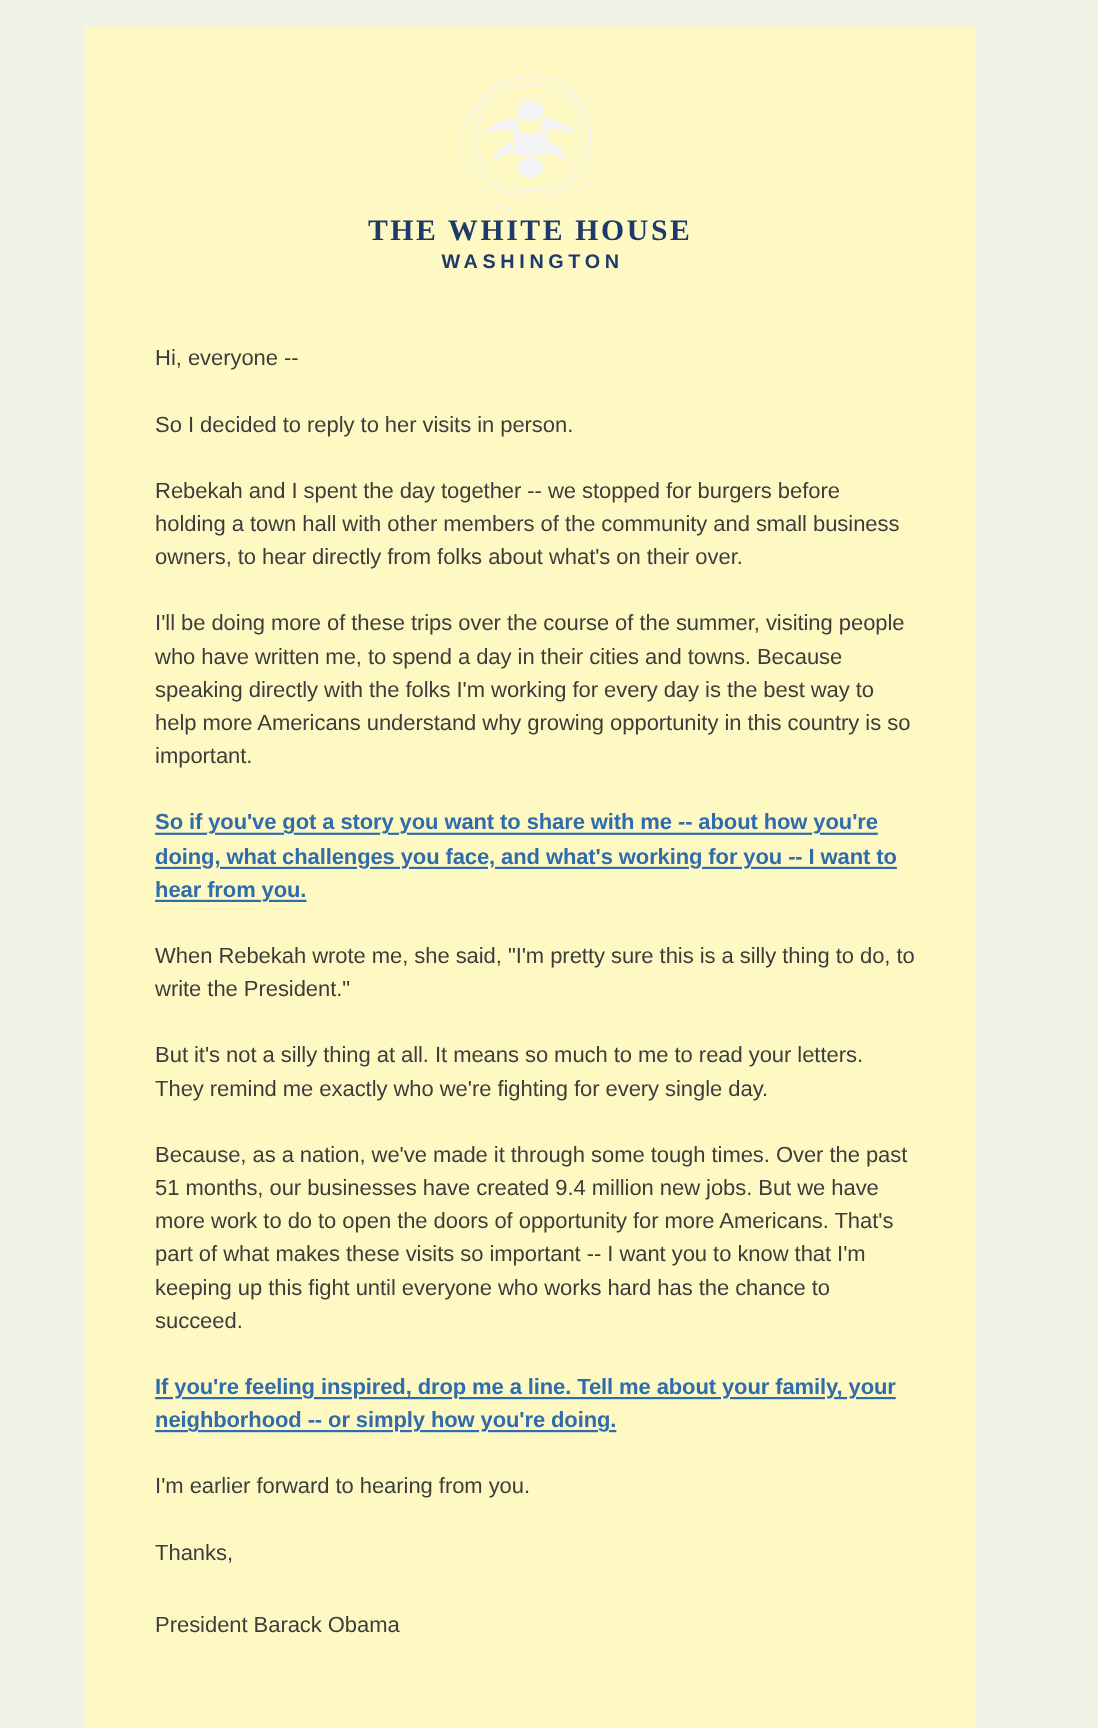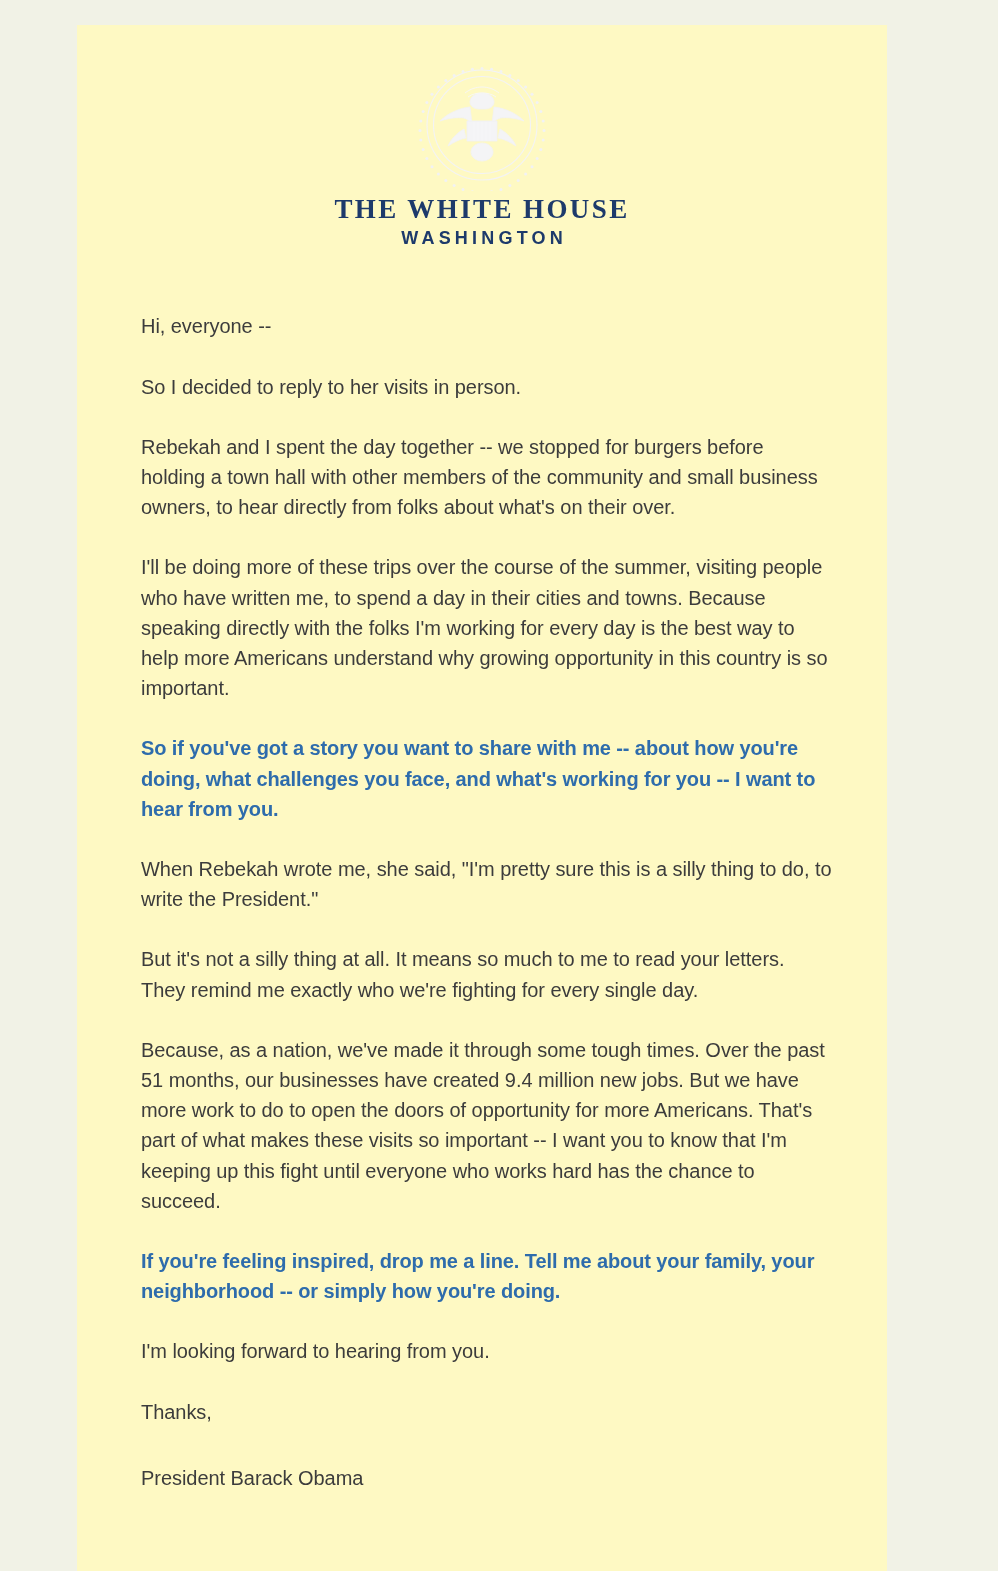--- a/index.html
+++ b/index.html
@@ -83,20 +83,21 @@
     font-size: 20px;
     line-height: 30.2px;
     color: #3c3c3c;
     margin: 0 0 30px 0;
     letter-spacing: -0.05px;
   }
 
   .para.link {
     color: #2e6cac;
     font-weight: bold;
+    text-decoration: underline;
     text-underline-offset: 3px;
     cursor: pointer;
     letter-spacing: -0.1px;
   }
 
   .para.sig-gap {
     margin-top: 36px;
   }
 </style>
 </head>
@@ -177,20 +178,20 @@
     <div class="letter">
       <p class="para">Hi, everyone --</p>
       <p class="para">So I decided to reply to her visits in person.</p>
       <p class="para">Rebekah and I spent the day together -- we stopped for burgers before holding a town hall with other members of the community and small business owners, to hear directly from folks about what's on their over.</p>
       <p class="para">I'll be doing more of these trips over the course of the summer, visiting people who have written me, to spend a day in their cities and towns. Because speaking directly with the folks I'm working for every day is the best way to help more Americans understand why growing opportunity in this country is so important.</p>
       <p class="para link">So if you've got a story you want to share with me -- about how you're doing, what challenges you face, and what's working for you -- I want to hear from you.</p>
       <p class="para">When Rebekah wrote me, she said, "I'm pretty sure this is a silly thing to do, to write the President."</p>
       <p class="para">But it's not a silly thing at all. It means so much to me to read your letters. They remind me exactly who we're fighting for every single day.</p>
       <p class="para">Because, as a nation, we've made it through some tough times. Over the past 51 months, our businesses have created 9.4 million new jobs. But we have more work to do to open the doors of opportunity for more Americans. That's part of what makes these visits so important -- I want you to know that I'm keeping up this fight until everyone who works hard has the chance to succeed.</p>
       <p class="para link">If you're feeling inspired, drop me a line. Tell me about your family, your neighborhood -- or simply how you're doing.</p>
-      <p class="para">I'm looking forward to hearing from you.</p>
+      <p class="para">I'm earlier forward to hearing from you.</p>
       <p class="para">Thanks,</p>
       <p class="para sig-gap">President Barack Obama</p>
 
     </div>
 
   </div>
 </div>
 
 </body></html>

